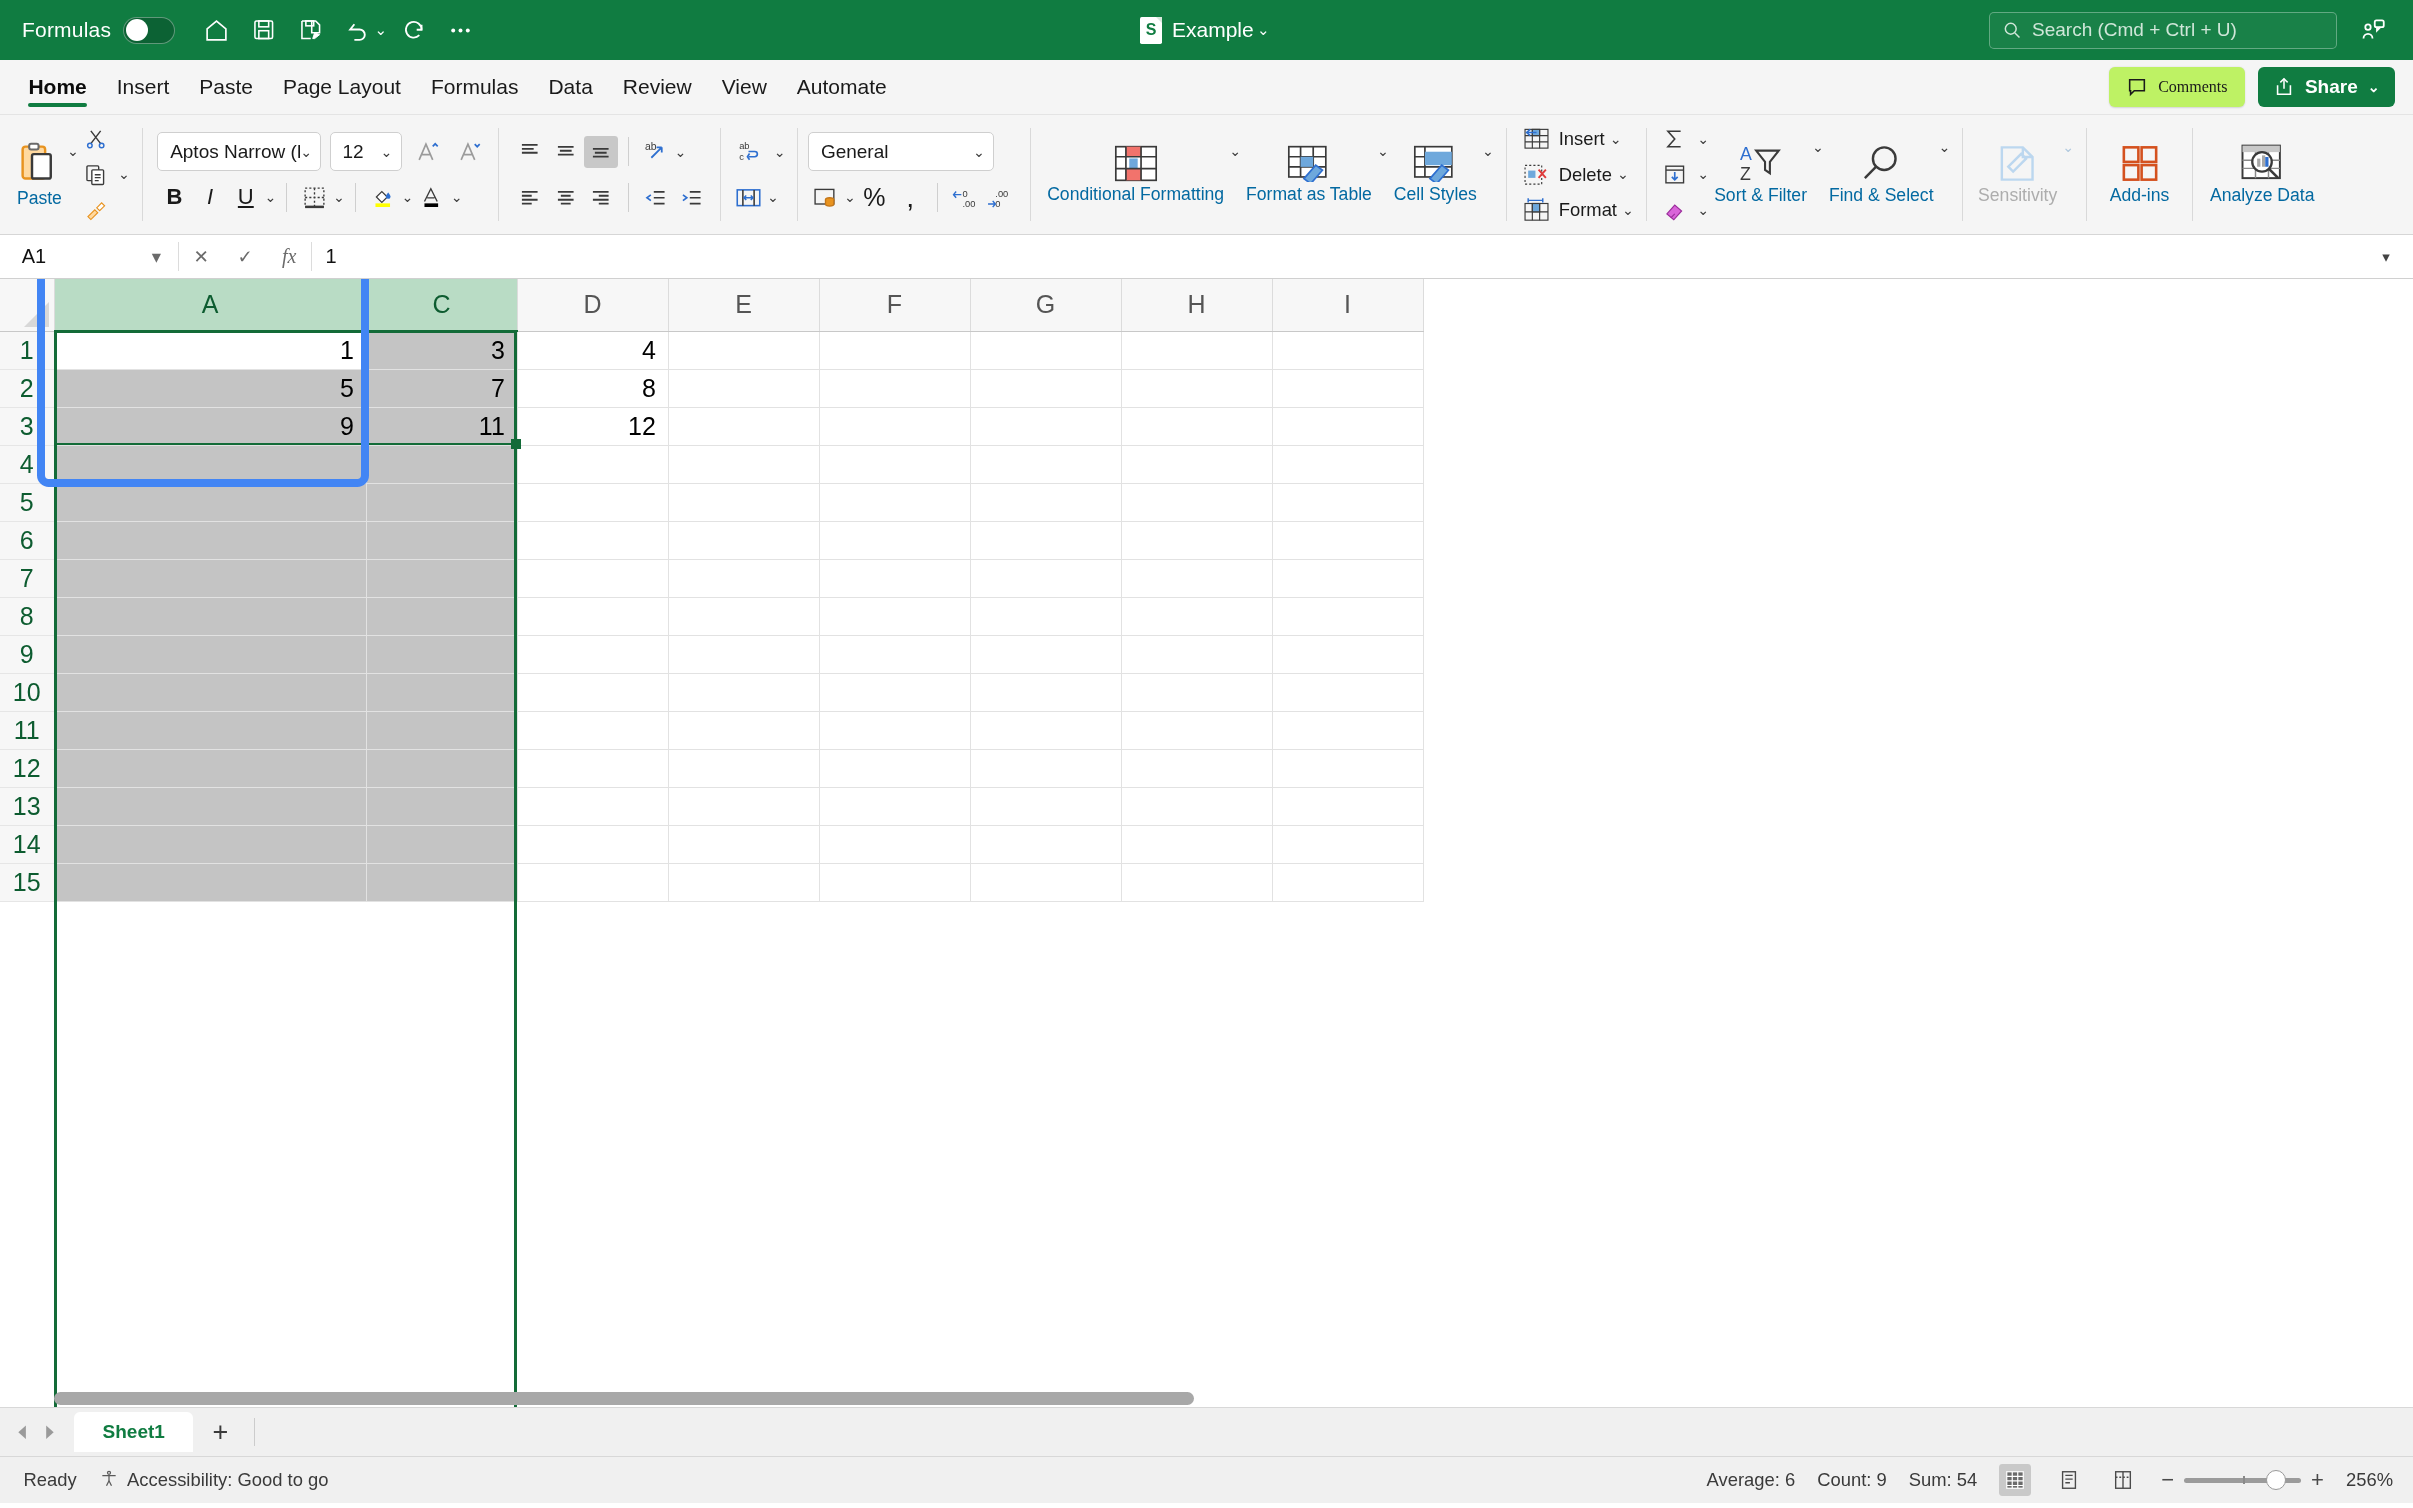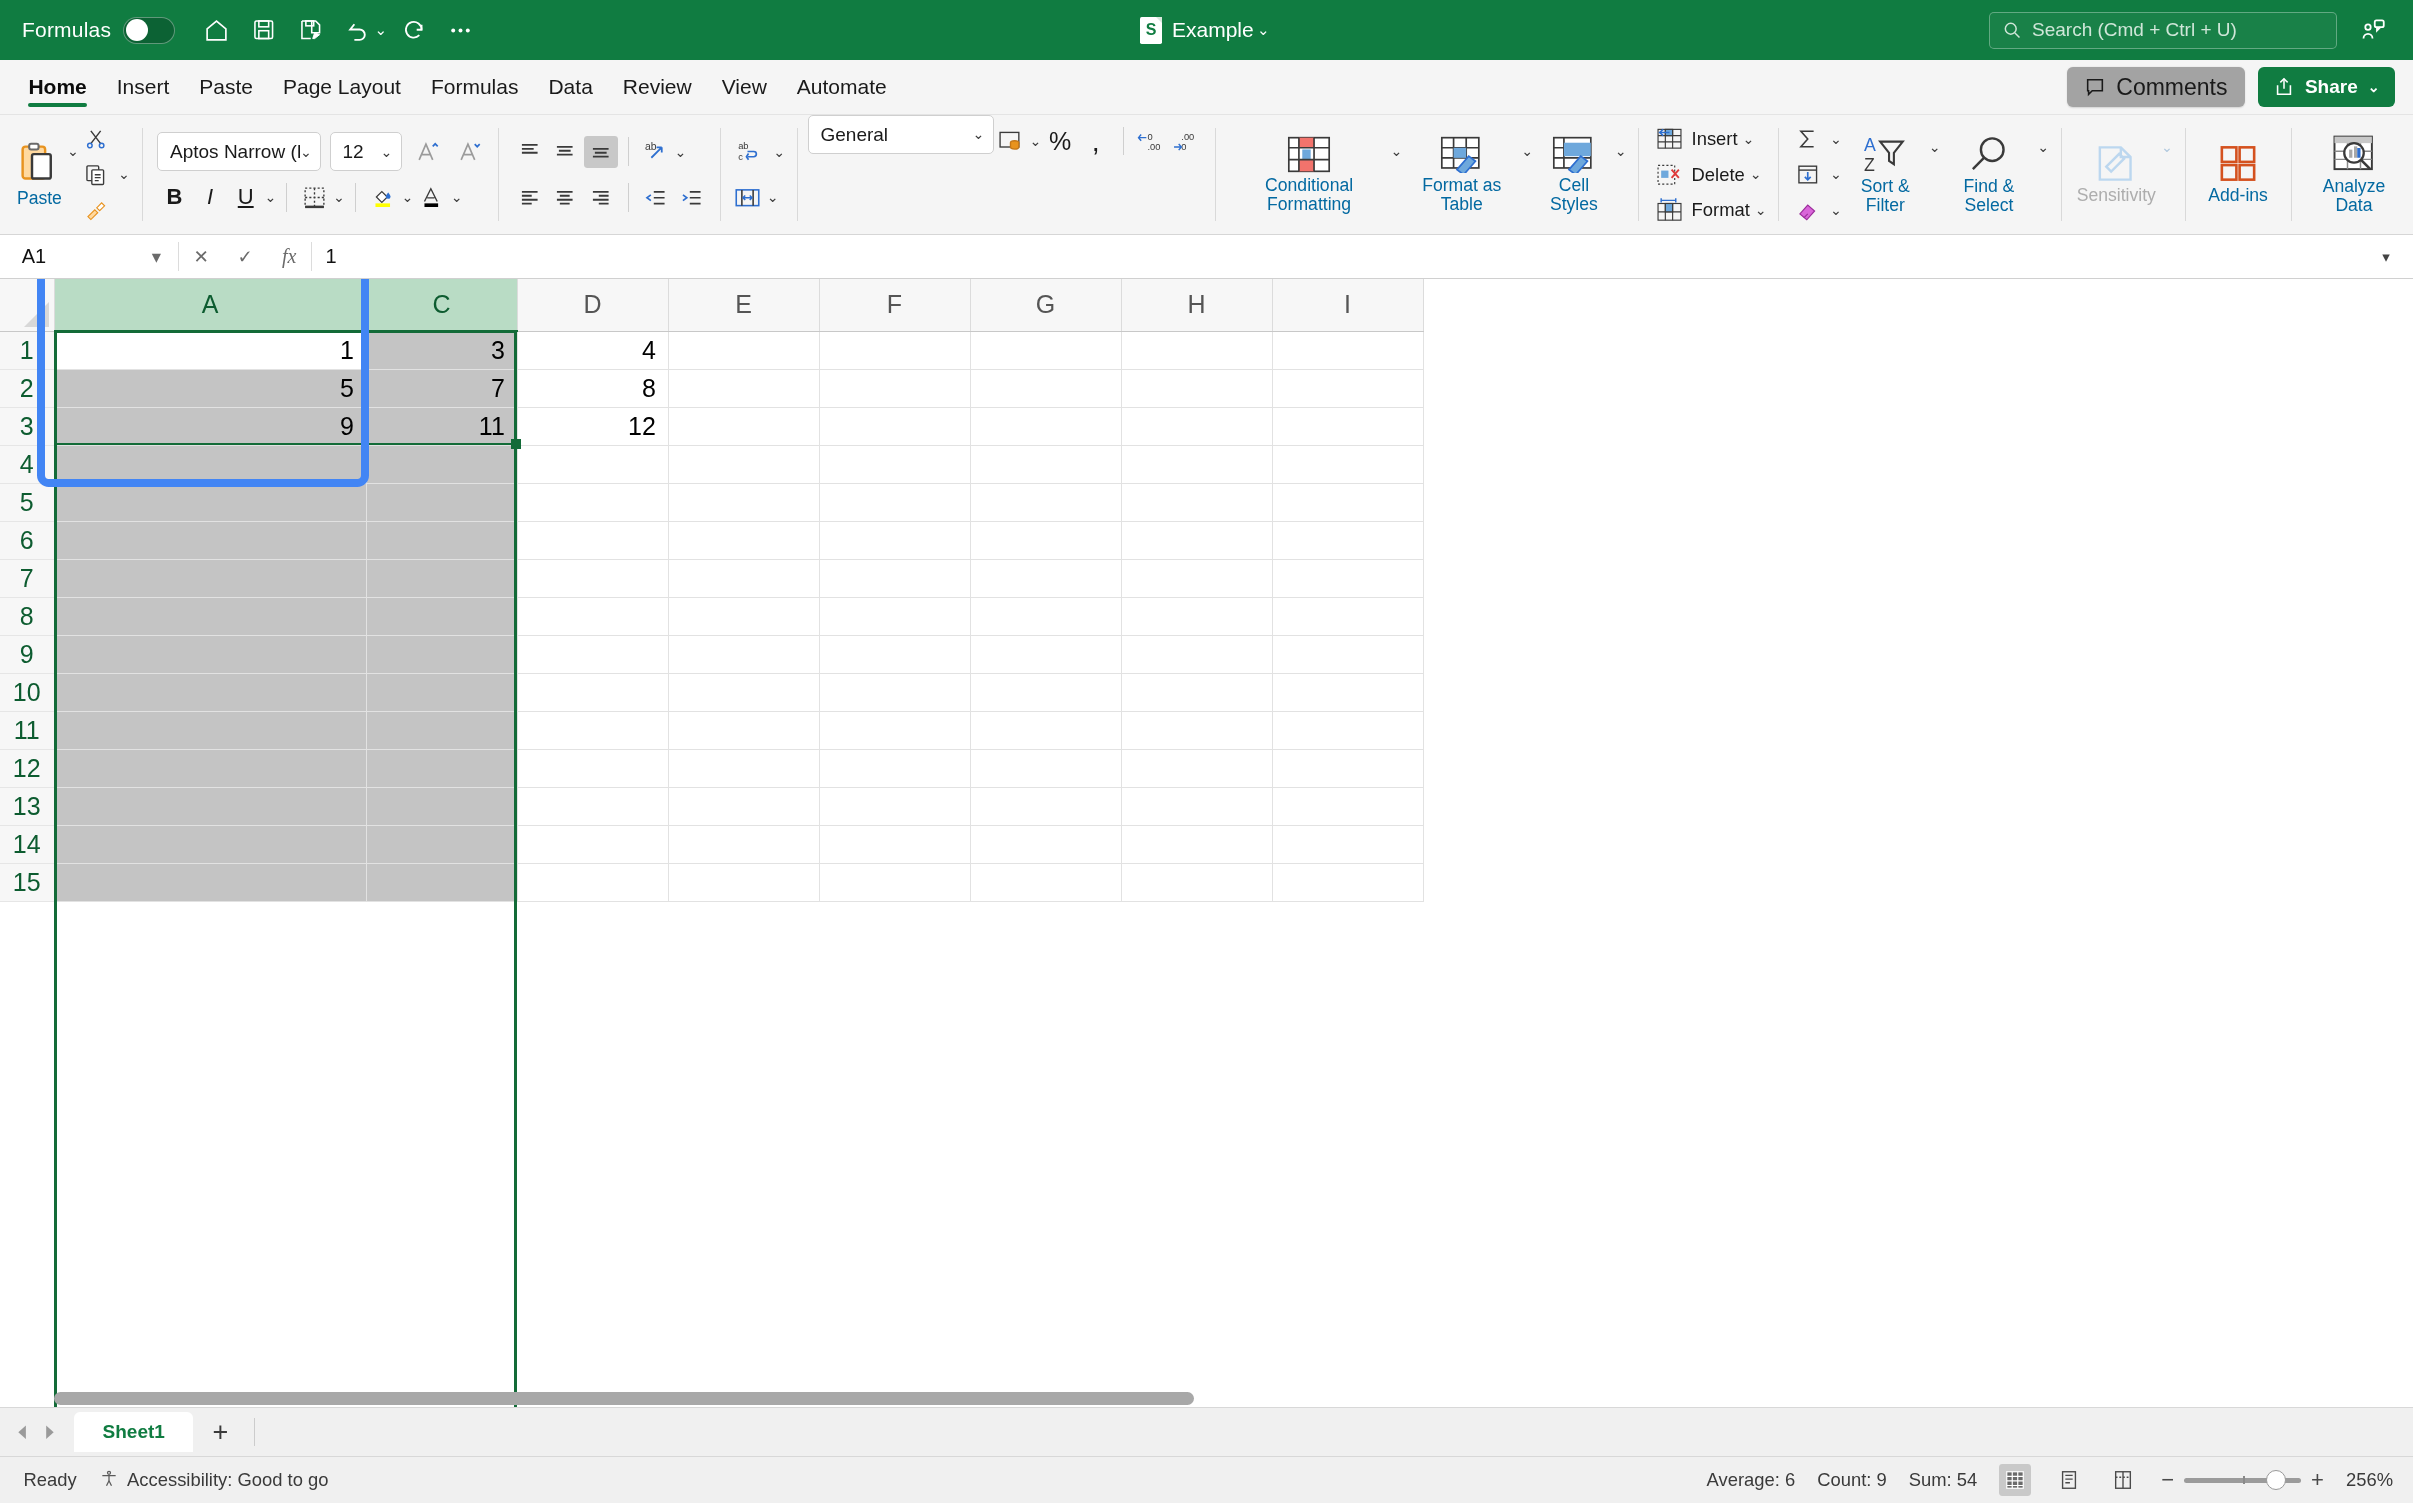--- a/index.html
+++ b/index.html
@@ -76,23 +76,24 @@
     font-size: 21px; color: #1a1a1a; padding: 0 15px; height: 100%;
     display: flex; align-items: center; position: relative; white-space: nowrap;
   }
   .tab.active { font-weight: bold; color: #0b0b0b; }
   .tab.active::after {
     content: ""; position: absolute; left: 15px; right: 15px; bottom: 6.7px;
     height: 4.2px; background: #107c41; border-radius: 2.5px;
   }
   .tabbar-right { position: absolute; right: 18.4px; display: flex; align-items: center; gap: 13.4px; }
   .comments-btn {
-    height: 40px; background: #a3a3a3; border-radius: 5.9px; display: flex; align-items: center;
-    gap: 10px; padding: 0 17px; font-size: 23px; color: #1a1a1a;
+    height: 40px; background: #bef264; border-radius: 5.9px; display: flex; align-items: center;
+    gap: 10px; padding: 0 17px; font-size: 16px; color: #1a1a1a;
     box-shadow: 0 0.8px 1.7px rgba(0,0,0,.14);
+    font-family: Liberation Serif, serif;
   }
   .share-btn {
     height: 40px; background: #107c41; border-radius: 5.9px; display: flex; align-items: center;
     gap: 10px; padding: 0 15px; font-size: 19px; color: #ffffff; font-weight: bold;
   }
 
   
   .ribbon {
     height: 120px; background: #f5f5f5; display: flex; align-items: stretch;
     border-bottom: 0.8px solid #d6d6d6; position: relative;
@@ -552,21 +553,21 @@
             <rect x="2" y="3" width="20" height="14"></rect>
             <path d="M7 3v14M17 3v14" stroke="#3a3a3a"></path>
             <path d="M8 10h8M10 8l-2 2 2 2M14 8l2 2-2 2"></path>
           </svg>
       </div>
       <span class="cv">⌄</span>
     </div>
   </div>
   <div class="rsep"></div>
 
-  <div class="rgroup" style="flex-direction:row;justify-content:center;align-items:flex-start;padding-left:6.7px">
+  <div class="rgroup" style="flex-direction:column;justify-content:center;align-items:flex-start;padding-left:6.7px">
     <div class="fontrow1">
       <div class="combo numfmt">
         <span class="txt">General</span>
         <span class="cv">⌄</span>
       </div>
     </div>
     <div class="fontrow2">
       <div class="iconbtn">
         <svg width="25" height="23.5" viewBox="0 0 24 22" fill="none" stroke="#3a3a3a" stroke-width="1.3">
             <rect x="2" y="3" width="18" height="14"></rect>

